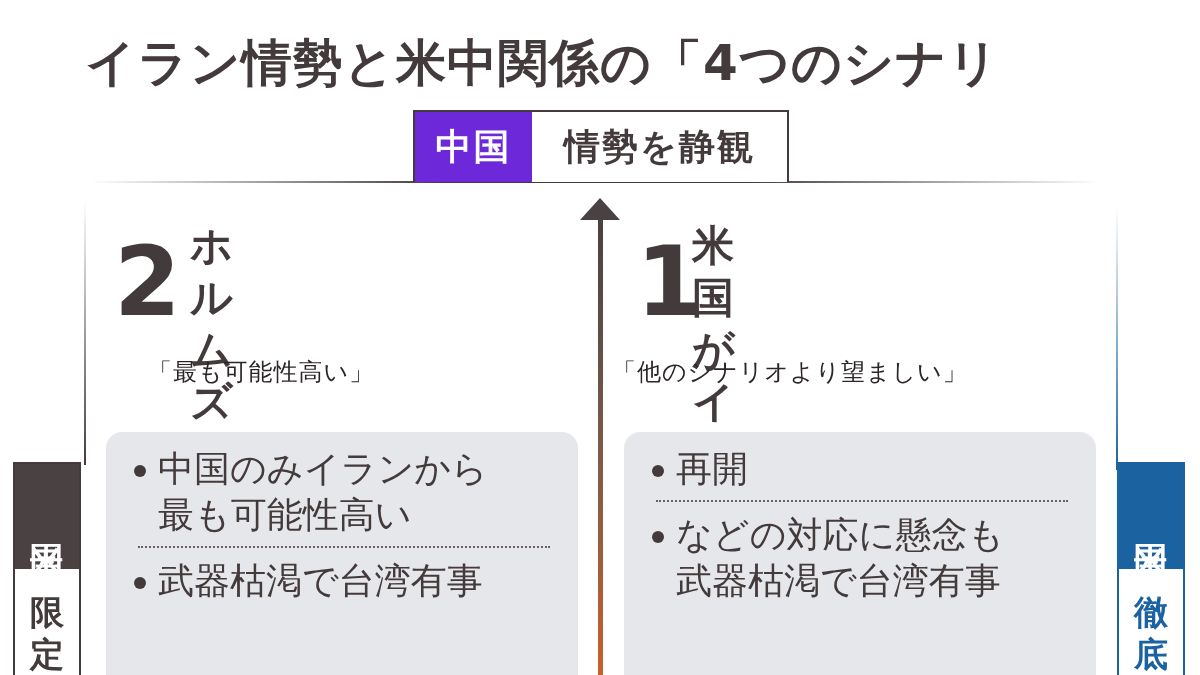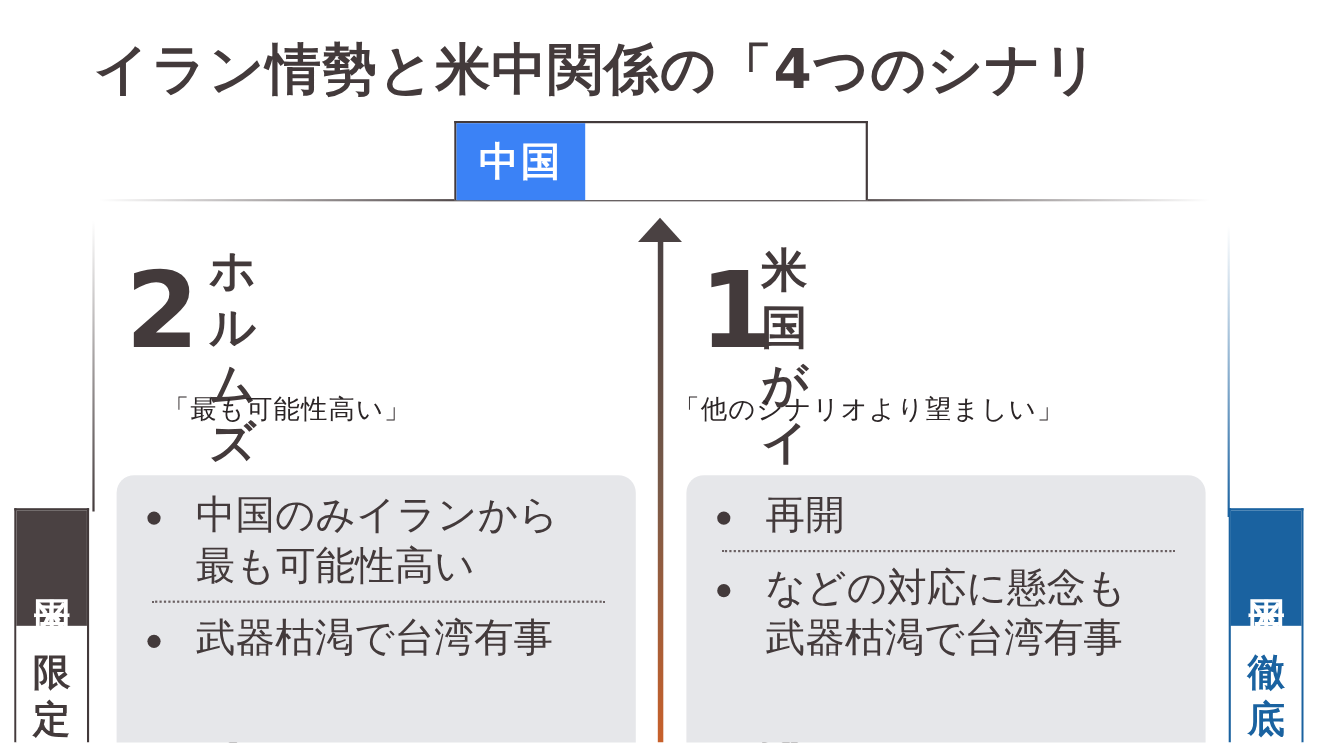--- a/index.html
+++ b/index.html
@@ -17,21 +17,21 @@
     .h-axis {
       position: absolute; left: 90px; top: 181px; width: 1010px; height: 2px;
       background: linear-gradient(to right, rgba(67,58,59,0) 0%, #433a3b 35%, #433a3b 65%, rgba(67,58,59,0) 100%);
     }
 
     .china-box {
       position: absolute; left: 413px; top: 110px; width: 376px; height: 72px;
       border: 2px solid #433a3b; border-bottom: none; background: #fff; display: flex;
     }
     .china-box .tag {
-      width: 117px; height: 100%; background: #3b82f6; color: #fff;
+      width: 117px; height: 100%; background: #6d28d9; color: #fff;
       font-size: 36px; font-weight: bold; display: flex; align-items: center; justify-content: center;
       letter-spacing: 2px;
     }
     .china-box .val {
       flex: 1; display: flex; align-items: center; justify-content: center;
       font-size: 36px; font-weight: bold; color: #433a3b; letter-spacing: 2px;
     }
 
     
     .v-left {
@@ -65,21 +65,21 @@
     }
     .scenario .quote {
       position: absolute; font-family: Liberation Serif, serif; font-size: 24px; color: #2b2526;
       white-space: nowrap; letter-spacing: 1px;
     }
     .scenario .box {
       position: absolute; background: #e6e7ea; border-radius: 16px;
       padding: 14px 18px 0 22px;
     }
     .box .item {
-      display: flex; font-size: 36px; line-height: 46px; color: #433a3b; gap: 20px;
+      display: flex; font-size: 36px; line-height: 46px; color: #433a3b;
     }
     .box .bullet {
       width: 30px; flex: 0 0 30px; position: relative;
     }
     .box .bullet::before {
       content: ""; position: absolute; left: 6px; top: 19px; width: 12px; height: 12px;
       border-radius: 50%; background: #433a3b;
     }
     .box .sep {
       border-top: 2px dotted #6a6062; margin: 8px 10px 10px 10px;
@@ -106,20 +106,21 @@
   </style>
 </head>
 <body>
 
 <div class="title">イラン情勢と米中関係の「4つのシナリオ」</div>
 
 <div class="h-axis"></div>
 
 <div class="china-box">
   <div class="tag">中国</div>
+  <div class="val">情勢を静観</div>
 </div>
 
 <div class="v-left"></div>
 <div class="v-right"></div>
 
 <div class="arrow-head"></div>
 <div class="arrow-shaft"></div>
 
 <div class="scenario" style="left:0;top:0;">
   <div class="num" style="left:114px;top:234px;">2</div>

